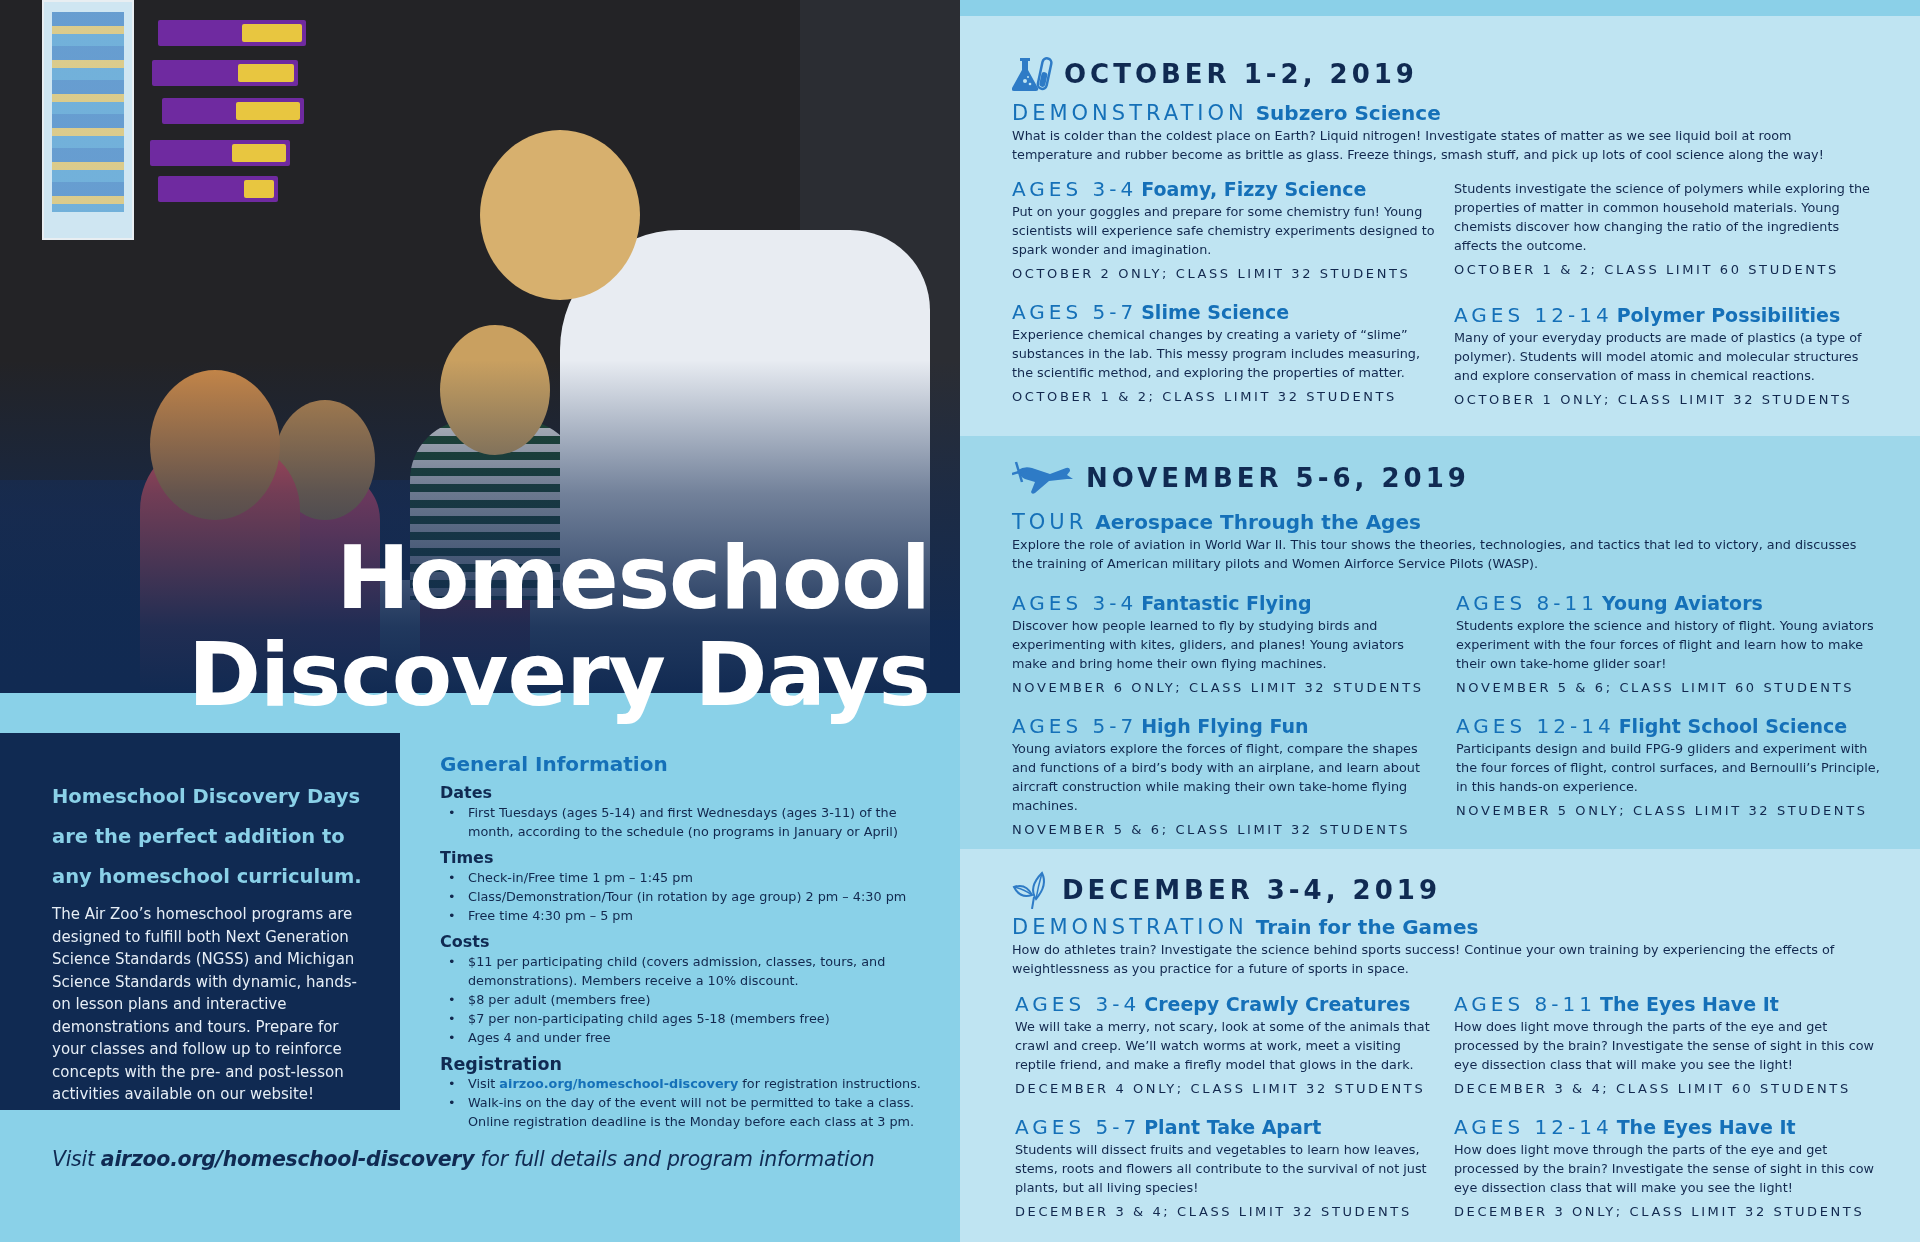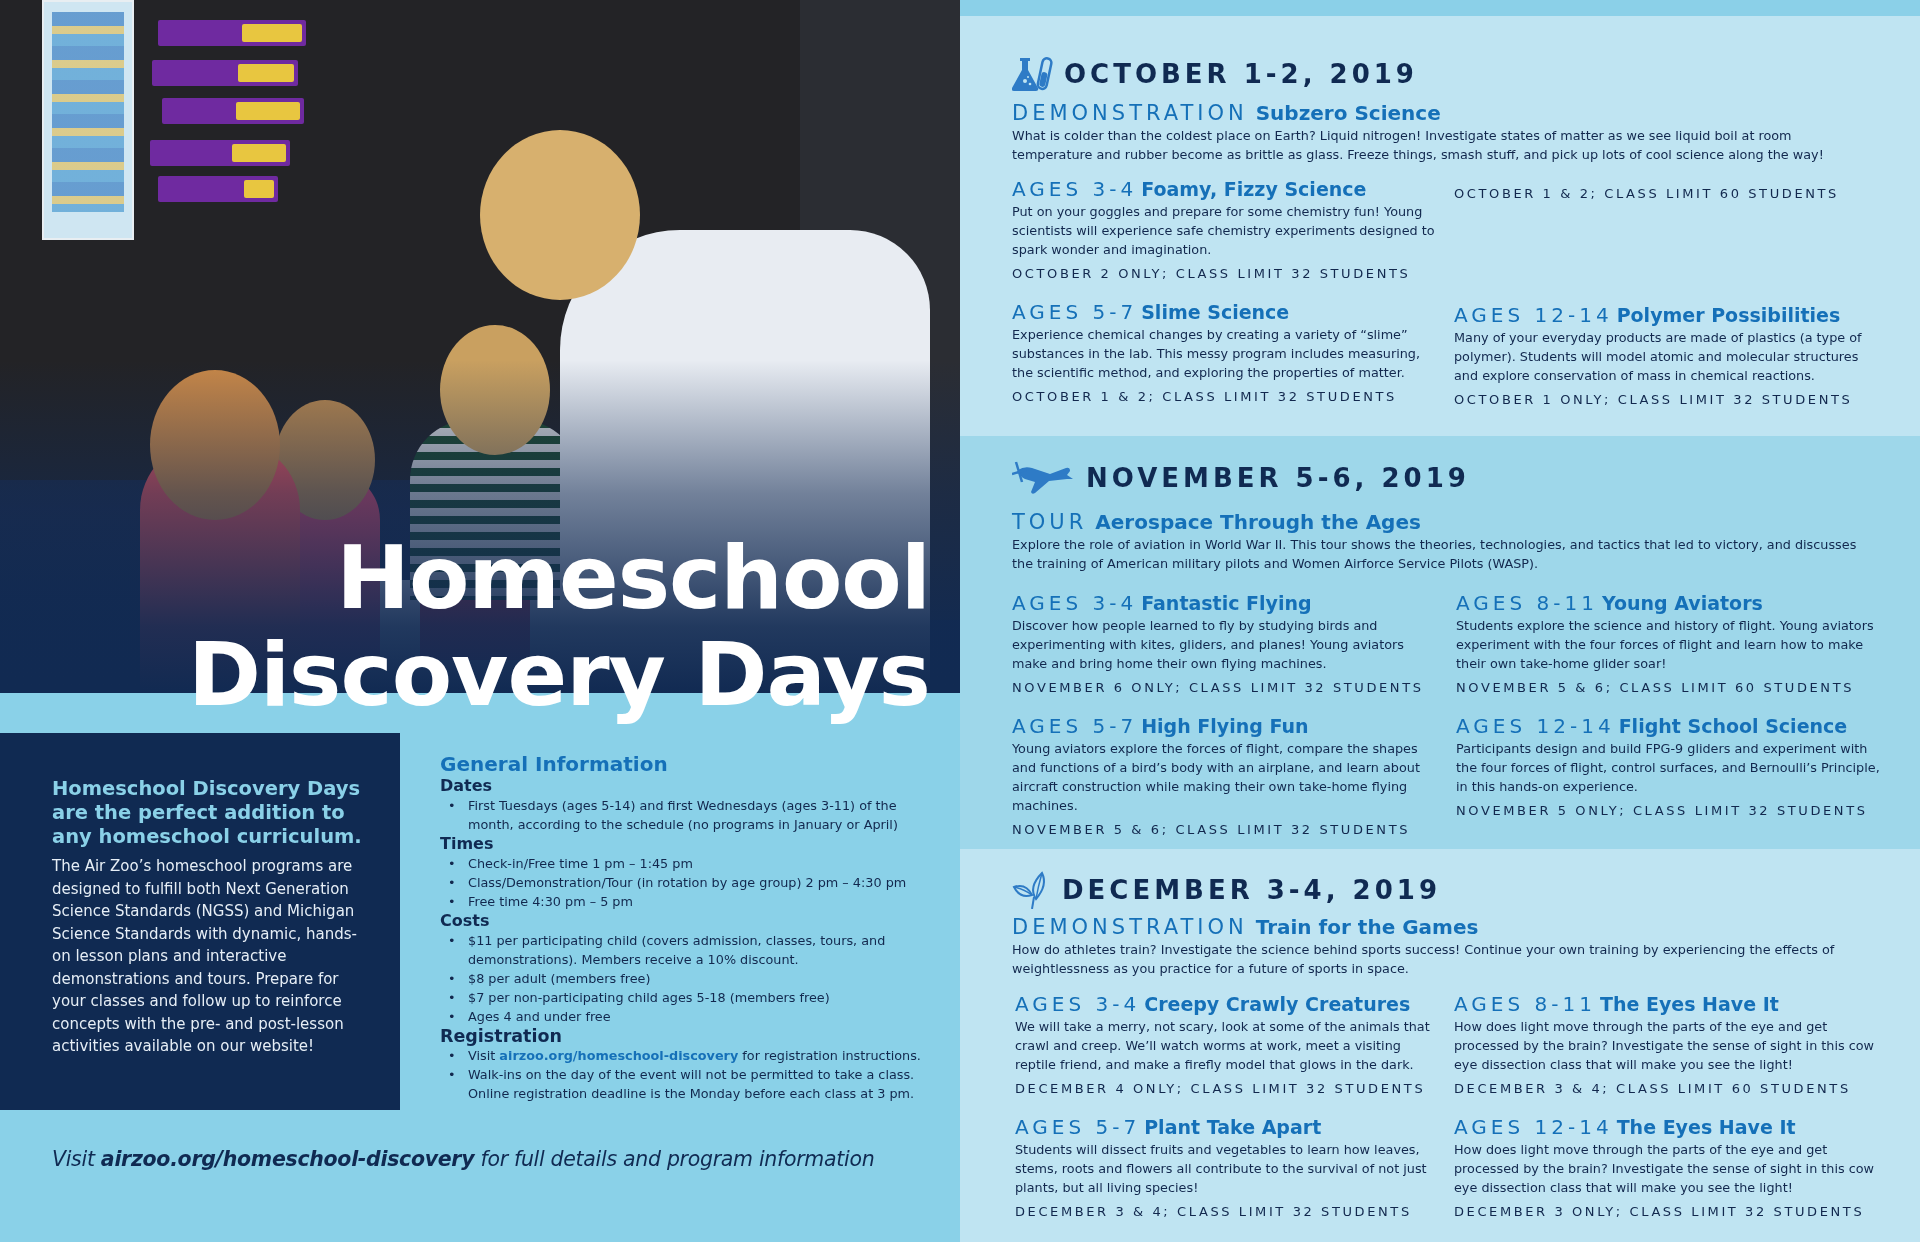--- a/index.html
+++ b/index.html
@@ -25,26 +25,26 @@
     .photo .kid3 { position:absolute; left:410px; top:420px; width:170px; height:180px; background: repeating-linear-gradient(180deg,#1f4a2c 0 8px,#d8d8d8 8px 16px); border-radius:60px 60px 0 0; }
     .photo .kid3h { position:absolute; left:440px; top:325px; width:110px; height:130px; background:#c9a060; border-radius:50%; }
     .photo .table { position:absolute; left:210px; top:580px; width:520px; height:120px; background:#dfe2ea; }
     .photo .basket { position:absolute; left:420px; top:600px; width:110px; height:60px; background:#d83040; }
     .photo .fade { position:absolute; left:0; top:360px; width:960px; height:333px; background: linear-gradient(180deg, rgba(18,42,82,0) 0%, rgba(18,42,82,.55) 40%, rgba(17,42,82,.92) 80%, #112a52 100%); }
 
     .title { position:absolute; left:0; top:515px; width:930px; text-align:right; color:#fff;
       font-family:"DejaVu Sans", sans-serif; font-weight:bold; font-size:88px; line-height:97px; letter-spacing:-1px;margin-top:14px; }
 
     .navy-box { position:absolute; left:0; top:733px; width:400px; height:377px; background:#102a52; padding:44px 34px 0 52px; }
-    .navy-box .lead { color:#8ad1e8; font-weight:bold; font-size:19.5px; line-height:24px; }
+    .navy-box .lead { color:#8ad1e8; font-weight:bold; font-size:19.5px; line-height:40px; }
     .navy-box .body { color:#e6eef6; font-size:15px; line-height:22.5px; margin-top:6px; }
 
     .gen { position:absolute; left:440px; top:752px; width:500px; }
     .gen h2 { color:#1570b8; font-size:20px; font-weight:bold; line-height:24px; }
-    .gen h3 { color:#102a52; font-size:16px; font-weight:bold; line-height:20px; margin-top:0; }
+    .gen h3 { color:#102a52; font-size:16px; font-weight:bold; line-height:20px; margin-top:7px; }
     .gen h3.big { font-size:17.5px; }
     .gen ul { list-style:none; }
     .gen li { position:relative; padding-left:28px; font-size:12.8px; line-height:19px; color:#12284e; }
     .gen li::before { content:"•"; position:absolute; left:8px; top:0; }
     .gen .link { color:#1570b8; font-weight:bold; }
 
     .footer-line { position:absolute; left:52px; top:1147px; font-size:20.5px; font-style:italic; color:#102a52; letter-spacing:-0.3px; }
     .footer-line b { font-weight:bold; }
 
     
@@ -180,20 +180,21 @@
     </div>
     <div class="desc">What is colder than the coldest place on Earth? Liquid nitrogen! Investigate states of matter as we see liquid boil at room temperature and rubber become as brittle as glass. Freeze things, smash stuff, and pick up lots of cool science along the way!</div>
   </div>
 
   <div class="prog" style="left:52px;top:160px;">
     <div class="age"><span>AGES 3-4</span><span class="pname">Foamy, Fizzy Science</span></div>
     <div class="desc">Put on your goggles and prepare for some chemistry fun! Young scientists will experience safe chemistry experiments designed to spark wonder and imagination.</div>
     <div class="limit">OCTOBER 2 ONLY; CLASS LIMIT 32 STUDENTS</div>
   </div>
   <div class="prog" style="left:494px;top:163px;">
+    <div class="desc">Students investigate the science of polymers while exploring the properties of matter in common household materials. Young chemists discover how changing the ratio of the ingredients affects the outcome.</div>
     <div class="limit">OCTOBER 1 &amp; 2; CLASS LIMIT 60 STUDENTS</div>
   </div>
   <div class="prog" style="left:52px;top:283px;">
     <div class="age"><span>AGES 5-7</span><span class="pname">Slime Science</span></div>
     <div class="desc">Experience chemical changes by creating a variety of “slime” substances in the lab. This messy program includes measuring, the scientific method, and exploring the properties of matter.</div>
     <div class="limit">OCTOBER 1 &amp; 2; CLASS LIMIT 32 STUDENTS</div>
   </div>
   <div class="prog" style="left:494px;top:286px;">
     <div class="age"><span>AGES 12-14</span><span class="pname">Polymer Possibilities</span></div>
     <div class="desc">Many of your everyday products are made of plastics (a type of polymer). Students will model atomic and molecular structures and explore conservation of mass in chemical reactions.</div>

